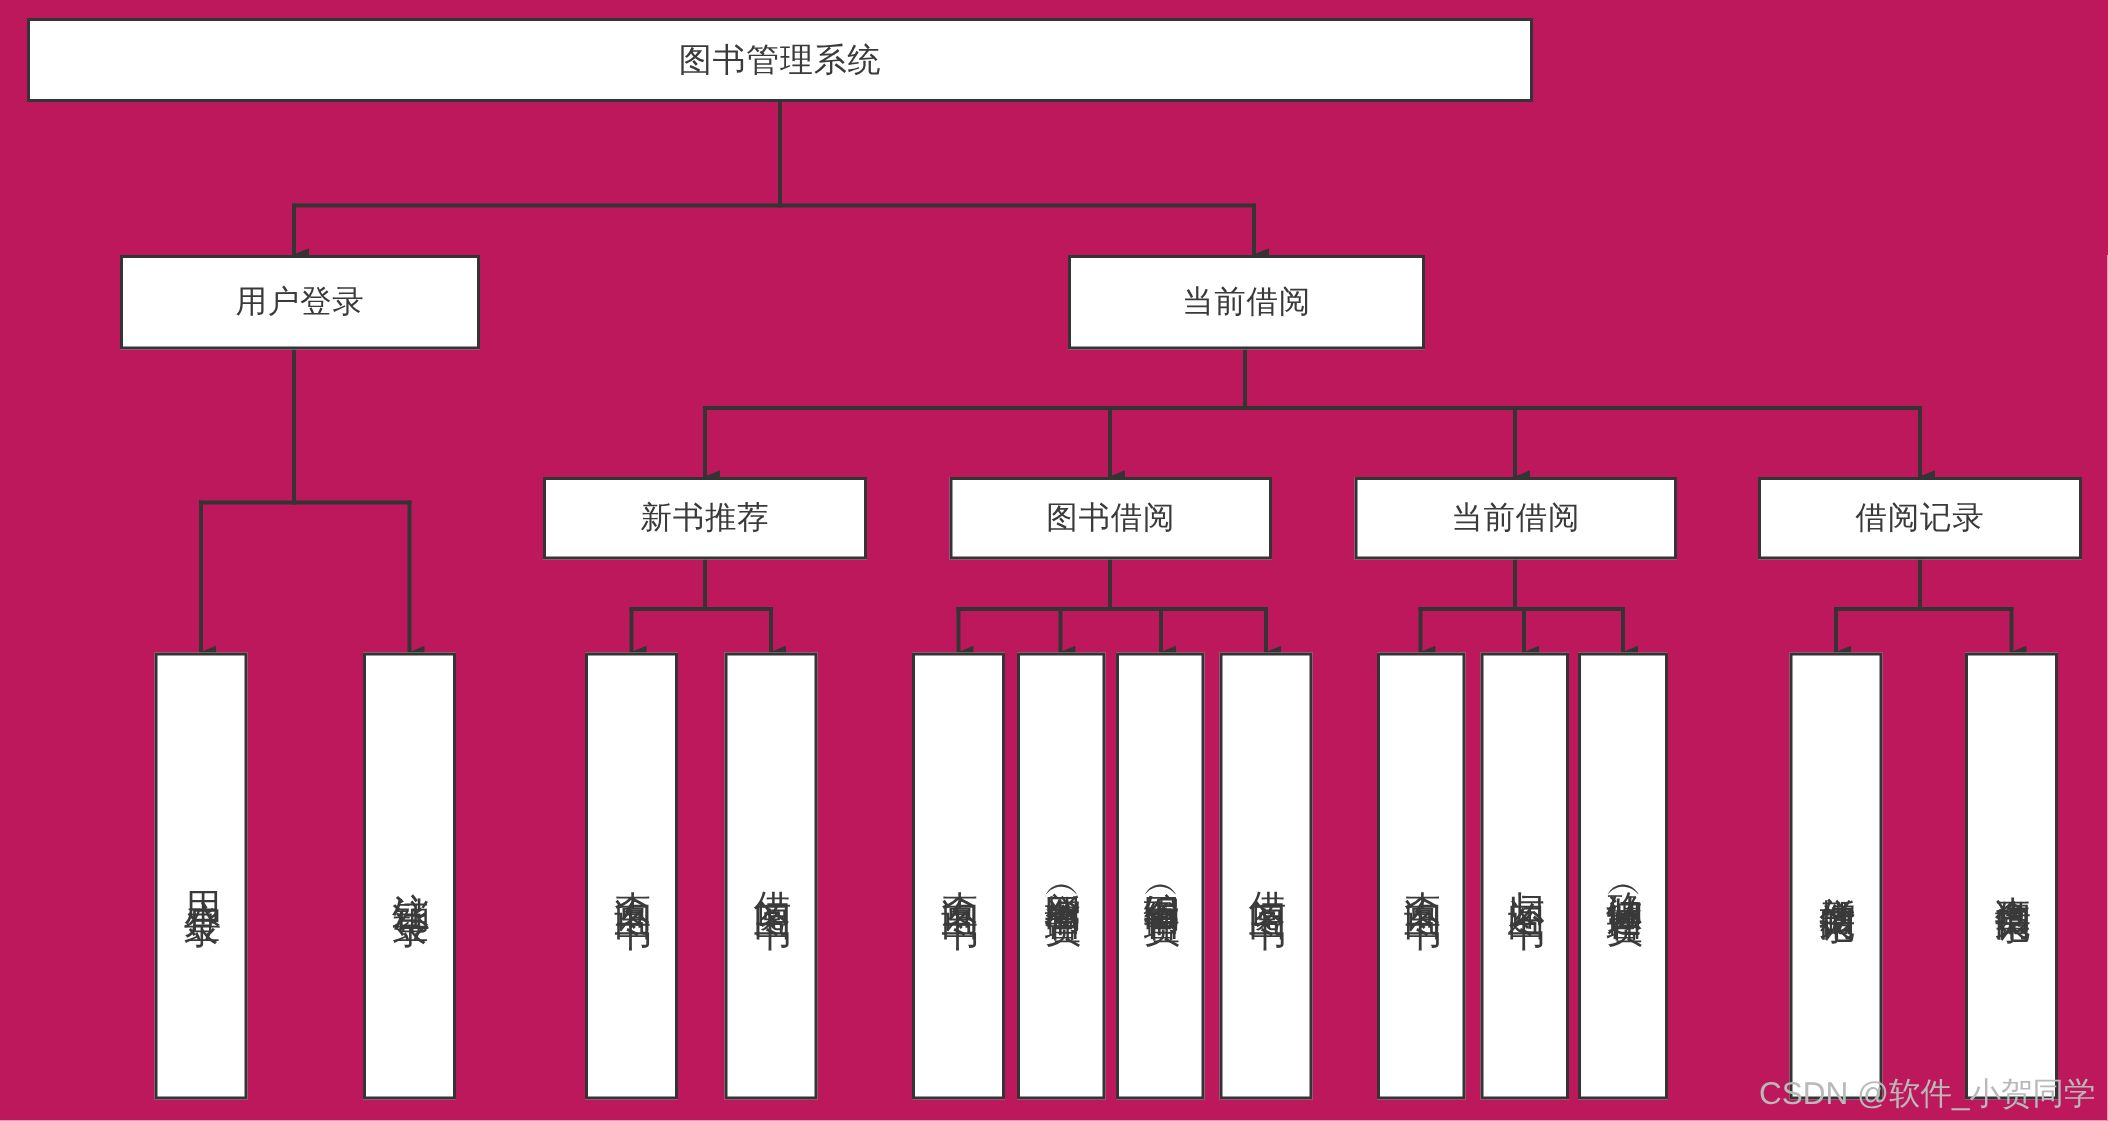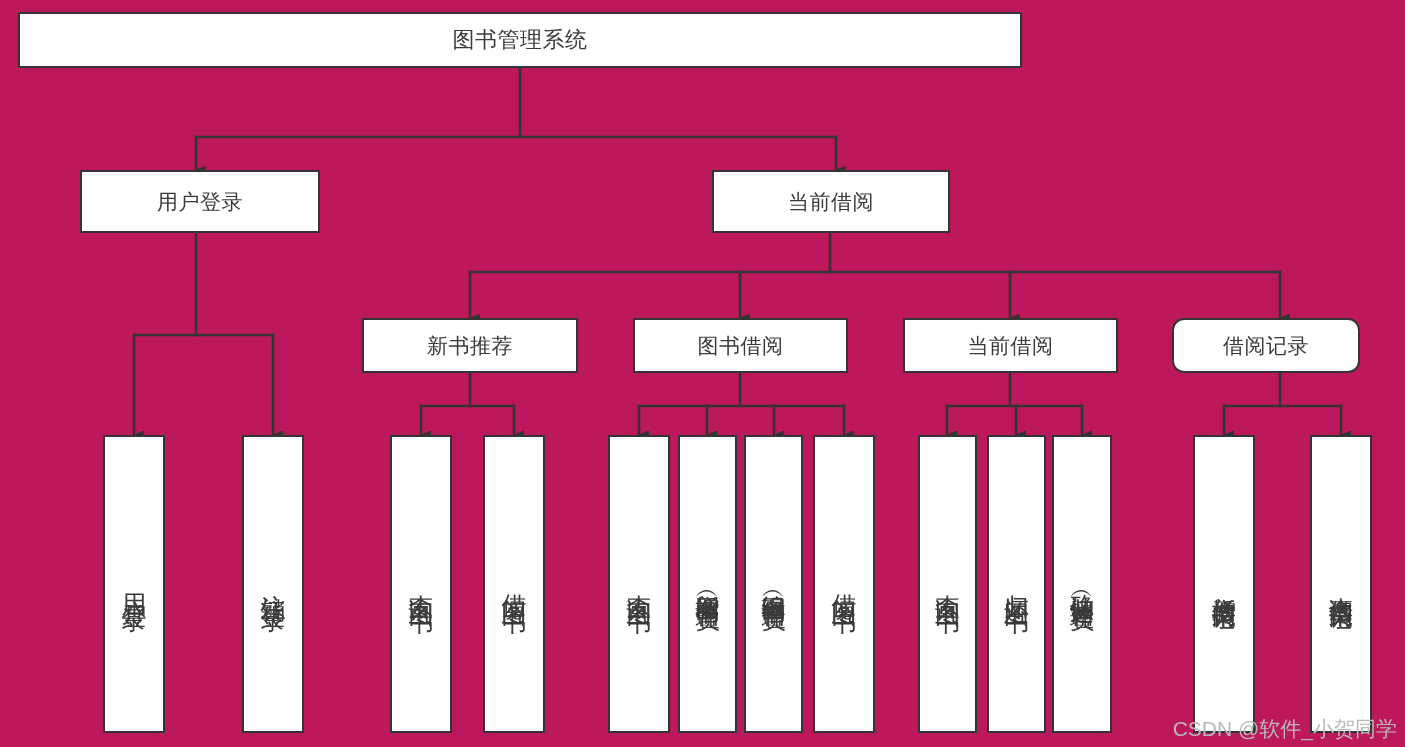--- a/index.html
+++ b/index.html
@@ -151,21 +151,21 @@
   </div>
 
   <div class="node horiz" style="left:903px; top:318px; width:215px; height:55px;">
     <span class="label">当前借阅</span>
   </div>
 
   <div class="node horiz" style="left:633px; top:318px; width:215px; height:55px;">
     <span class="label">图书借阅</span>
   </div>
 
-  <div class="node horiz" style="left:1172px; top:318px; width:188px; height:55px;border-radius:12px;">
+  <div class="node horiz" style="left:1172px; top:318px; width:216px; height:55px;">
     <span class="label">借阅记录</span>
   </div>
 
   <div class="node vert" style="left:103px; top:435px; width:62px; height:298px;">
     <span class="label">用户登录</span>
   </div>
   <div class="node vert" style="left:242px; top:435px; width:62px; height:298px;">
     <span class="label">注销登录</span>
   </div>
 

